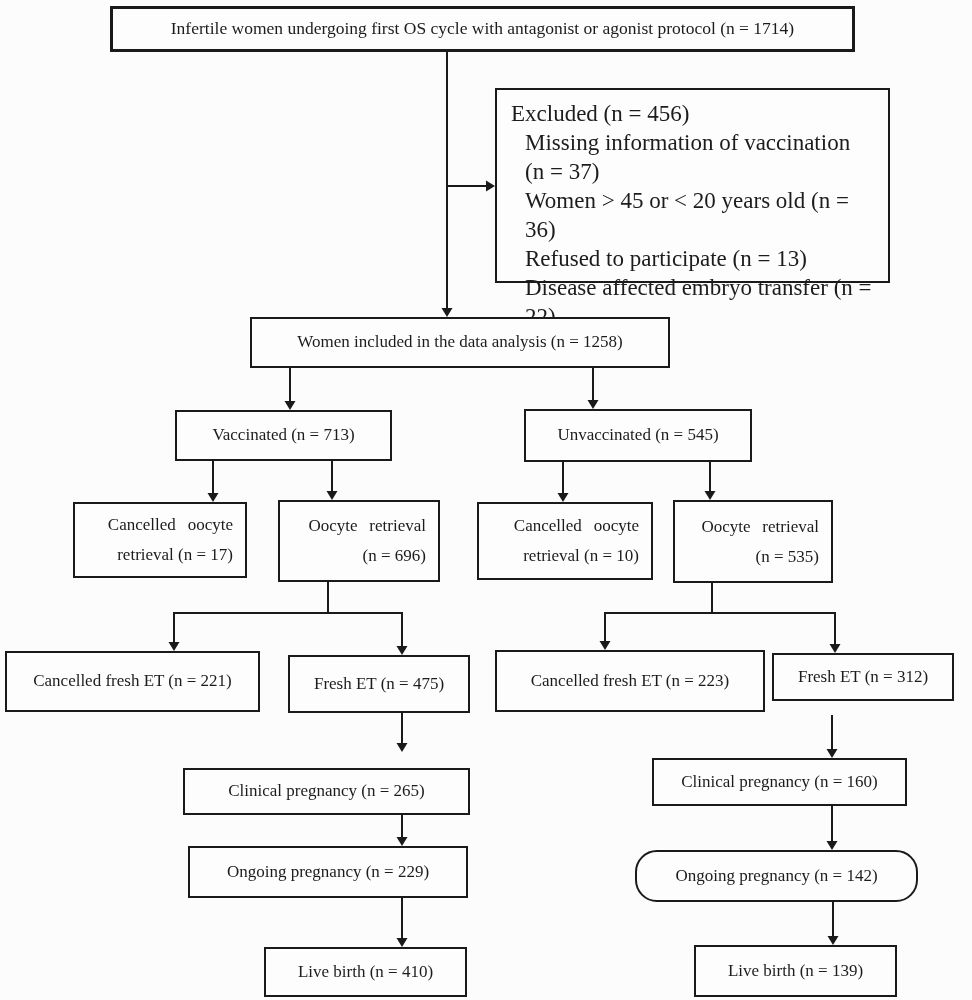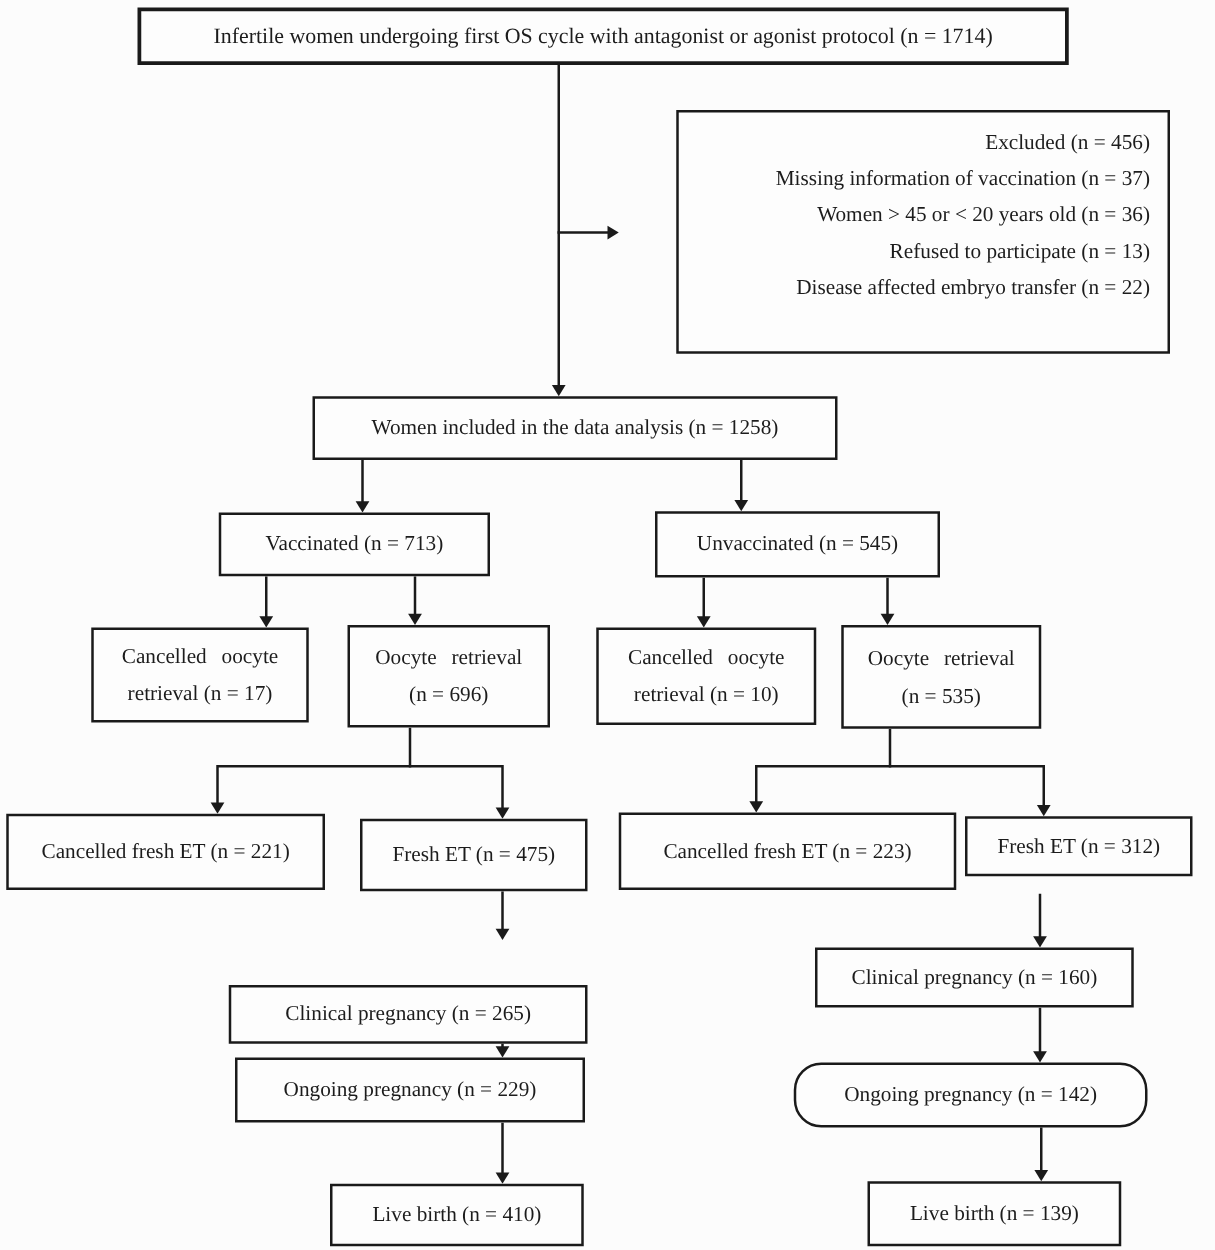--- a/index.html
+++ b/index.html
@@ -20,36 +20,35 @@
     display:flex;
     align-items:center;
     justify-content:center;
     text-align:center;
     font-size:17px;
     line-height:1.35;
   }
   .node.thick{border-width:3px;font-size:17.5px;}
   .node.twoline{
     flex-direction:column;
-    align-items:center;
+    align-items:flex-end;
     justify-content:center;
     text-align:left;
     padding:6px 12px;
     line-height:30px;
   }
   .node.twoline .jline{word-spacing:0.45em;}
   .node.listbox{
     flex-direction:column;
-    align-items:flex-end;
+    align-items:flex-start;
     justify-content:flex-start;
     text-align:left;
     padding:9px 14px;
-    font-size:17px;
+    font-size:23px;
     line-height:29px;
-    margin-left:46px;
   }
   .listbox .item{padding-left:14px;}
 </style>
 </head>
 <body>
 
 <div class="canvas">
 
   <svg class="wires" viewBox="0 0 972 1000" xmlns="http://www.w3.org/2000/svg" stroke="#1a1a1a" stroke-width="2" fill="none">
     <g>
@@ -179,21 +178,21 @@
   </div>
 
   <div class="node" style="left:495px;top:650px;width:270px;height:62px;">
     <span>Cancelled fresh ET (n = 223)</span>
   </div>
 
   <div class="node" style="left:772px;top:653px;width:182px;height:48px;">
     <span>Fresh ET (n = 312)</span>
   </div>
 
-  <div class="node" style="left:183px;top:788px;width:287px;height:47px;">
+  <div class="node" style="left:183px;top:768px;width:287px;height:47px;">
     <span>Clinical pregnancy (n = 265)</span>
   </div>
 
   <div class="node" style="left:652px;top:758px;width:255px;height:48px;">
     <span>Clinical pregnancy (n = 160)</span>
   </div>
 
   <div class="node" style="left:188px;top:846px;width:280px;height:52px;">
     <span>Ongoing pregnancy (n = 229)</span>
   </div>

